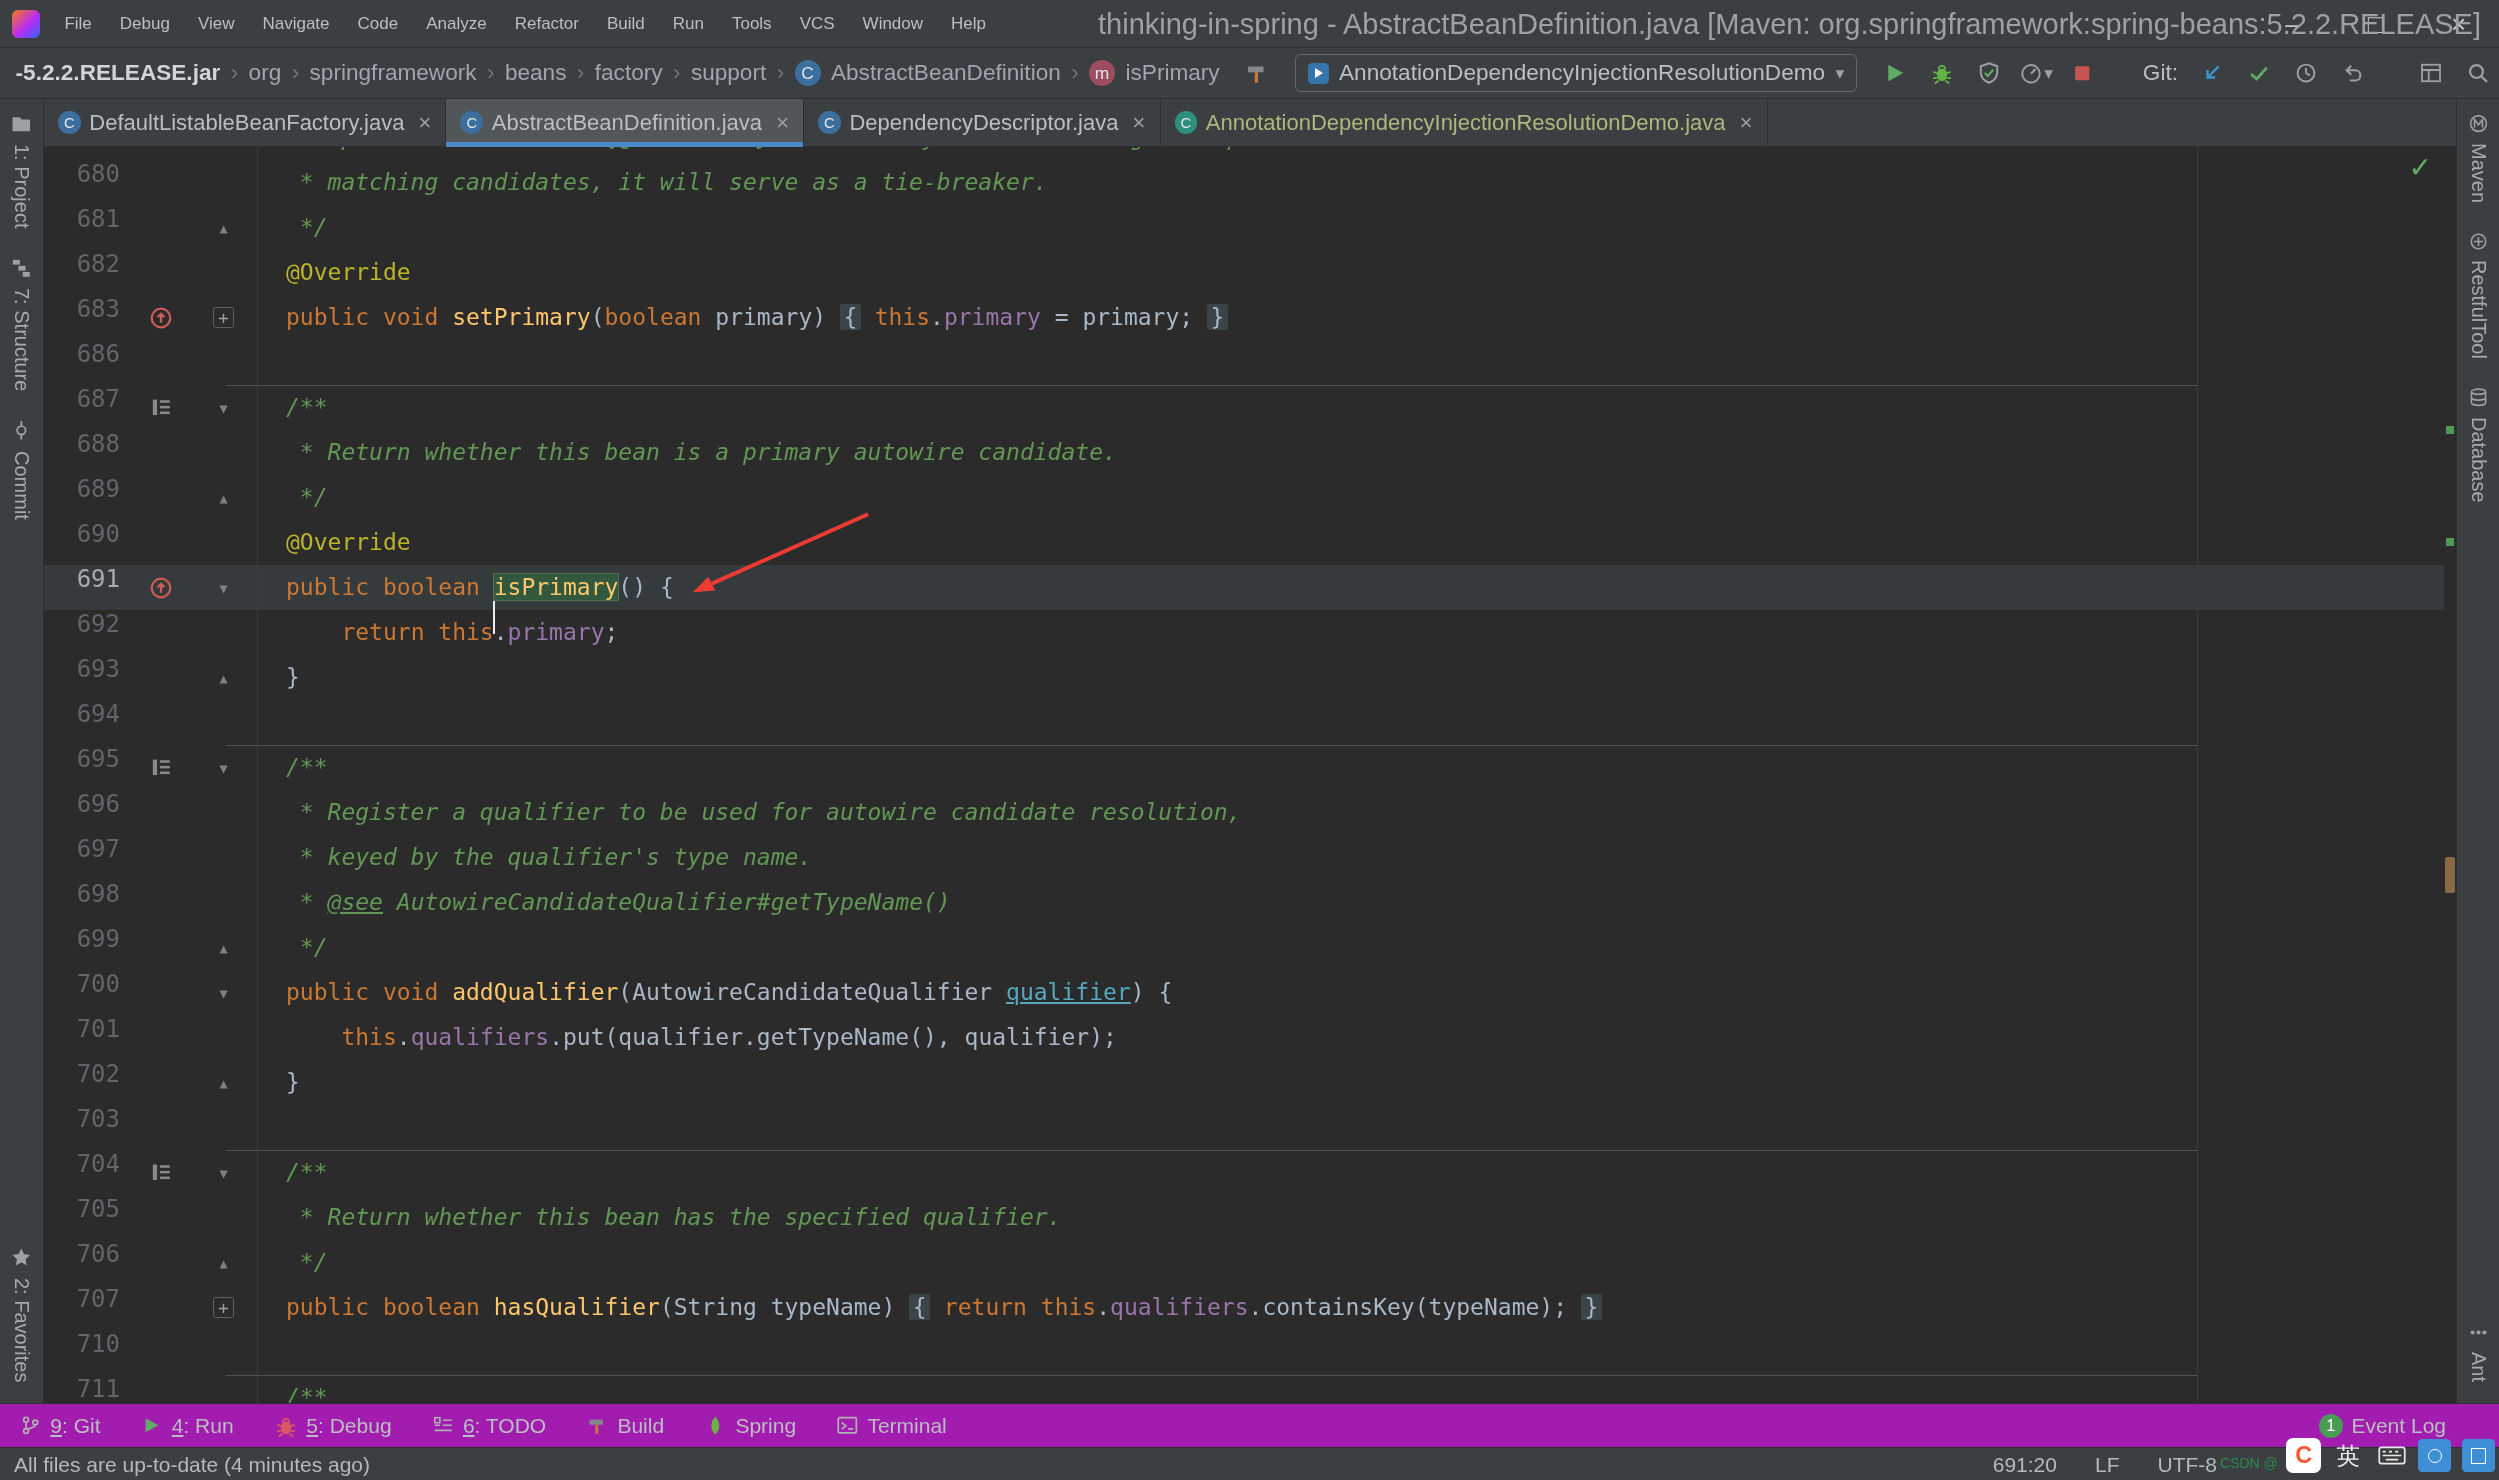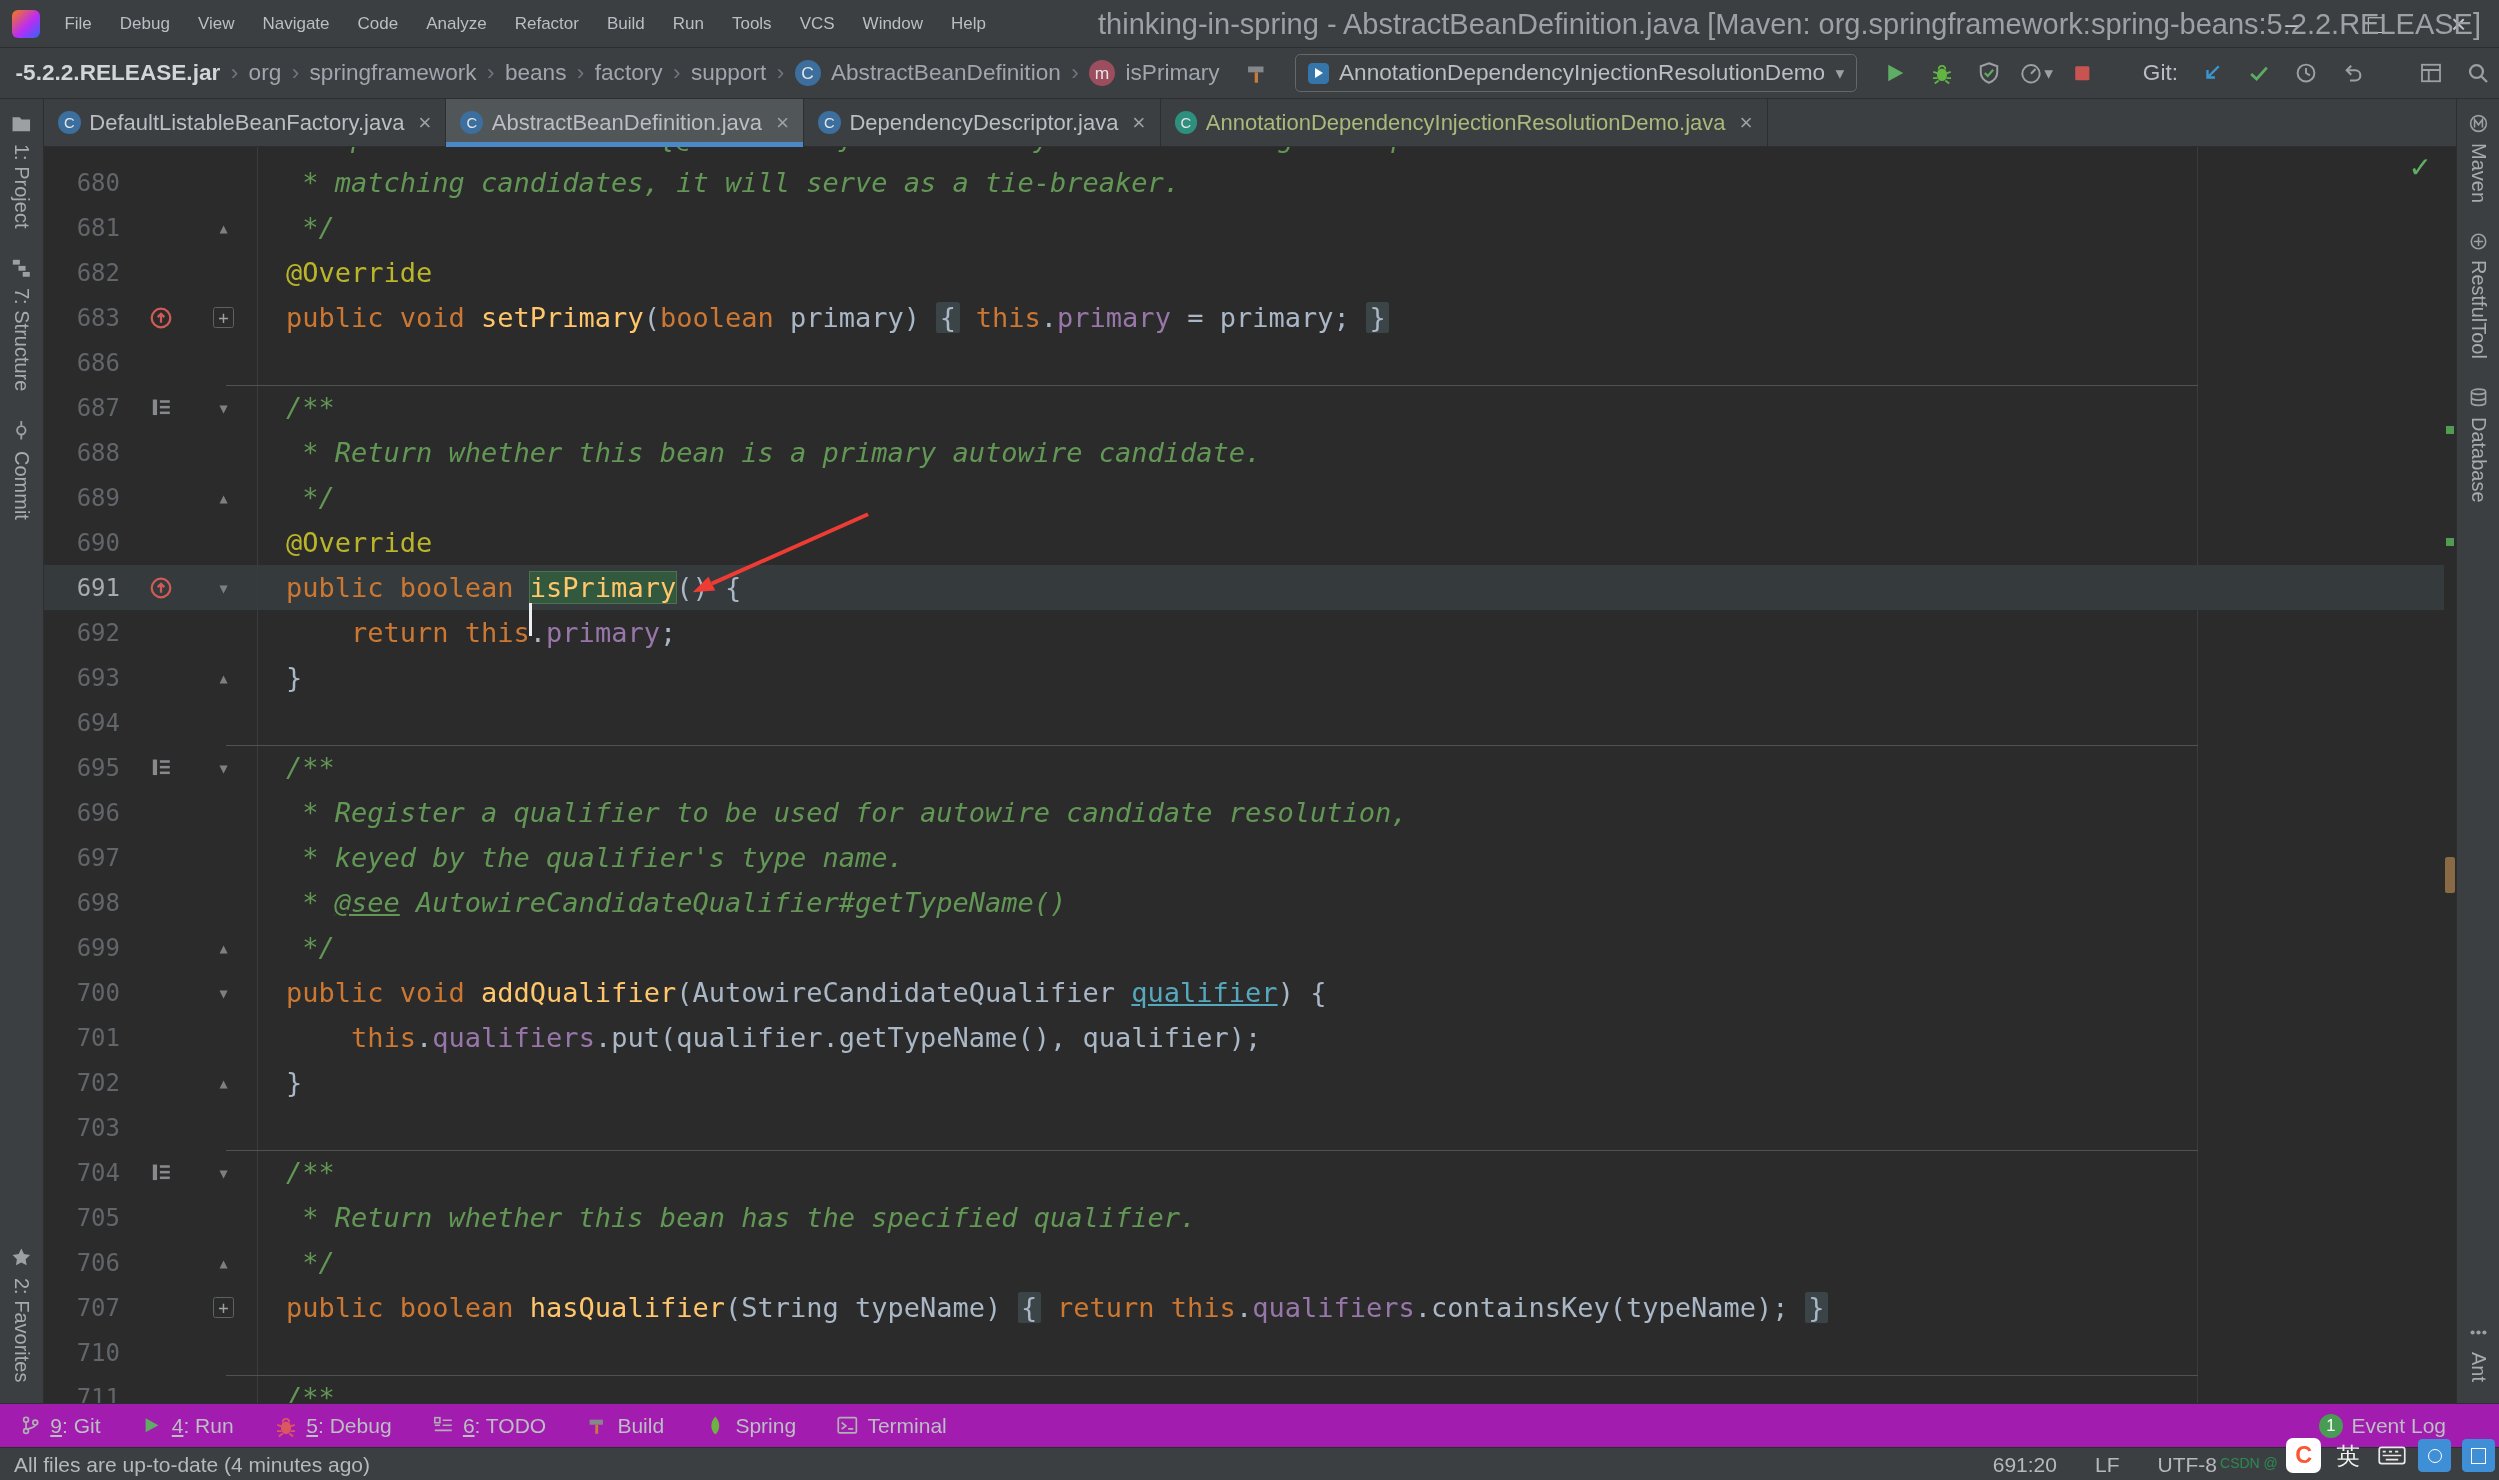--- a/index.html
+++ b/index.html
@@ -47,27 +47,27 @@
 .tab-ic{width:22.6px;height:22.6px;font-size:14.8px;border-radius:50%}
 .tab.test .tab-label{color:#acb87c}
 .tab-close{color:#9da1a6;font-size:22.6px;margin-left:5.2px}
 
 
 #editor{flex:1;position:relative;overflow:hidden;background:#2b2b2b}
 #lines{position:absolute;left:0;right:12px;top:-32px}
 .line{display:flex;height:45px;position:relative}
 .line.current{background:#353a3c}
 .line.sep::before{content:"";position:absolute;left:182px;right:246px;top:0;height:0.9px;background:#4e5254}
-.gutter{width:214px;flex:none;display:flex;align-items:center;border-right:0.9px solid #3a3d3f;font-family:"DejaVu Sans Mono",monospace}
+.gutter{width:214px;flex:none;display:flex;border-right:0.9px solid #3a3d3f;font-family:"DejaVu Sans Mono",monospace}
 .lnum{width:76px;text-align:right;font-size:24px;color:#62666a}
 .line.current .lnum{color:#a9acae}
 .gic{width:82px;display:flex;align-items:center;justify-content:center}
 .gfold{width:43px;text-align:center;color:#7c8082;font-size:21px;display:flex;align-items:center;justify-content:center}
 .plusbox{display:inline-flex;width:21px;height:21px;border:1.7px solid #5d6163;color:#9da0a2;align-items:center;justify-content:center;font-size:17.4px;border-radius:2.6px}
-.code{padding-left:28px;font-family:"DejaVu Sans Mono",monospace;font-size:27px;line-height:45px;white-space:pre;color:#a9b7c6}
+.code{padding-left:28px;font-family:"DejaVu Sans Mono",monospace;font-size:23px;line-height:45px;white-space:pre;color:#a9b7c6}
 .seg.cmt{color:#629755;font-style:italic}
 .seg.kw{color:#cc7832}
 .seg.mdecl{color:#ffc66b}
 .seg.ann{color:#bbb529}
 .seg.fld{color:#9876aa}
 .seg.pln{color:#a9b7c6}
 .seg.param{color:#56a8be;text-decoration:underline}
 .seg.doctag{color:#629755;font-style:italic;text-decoration:underline}
 .seg.foldbrace{background:#3b4547;border-radius:2.6px;padding:0 3.5px}
 .seg.sel{background:#32593d;outline:0.9px solid #50704f}

